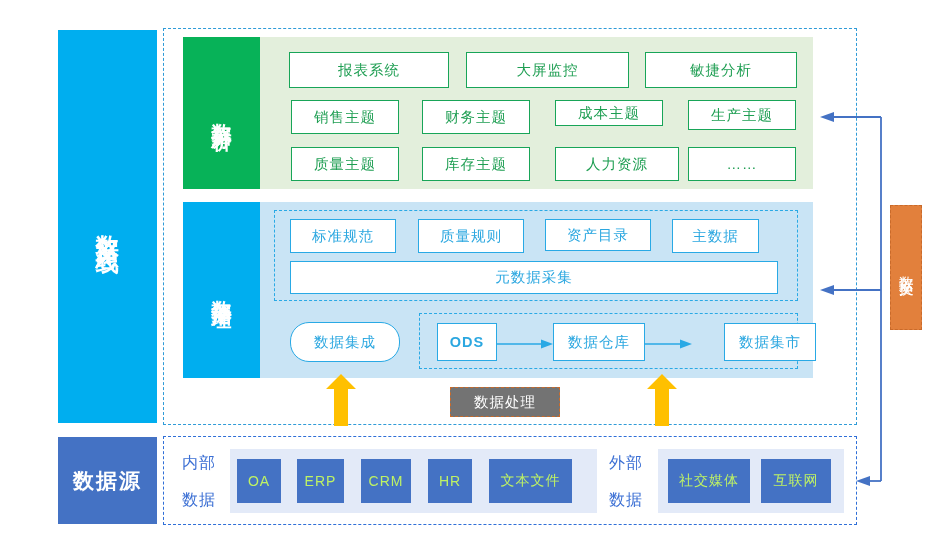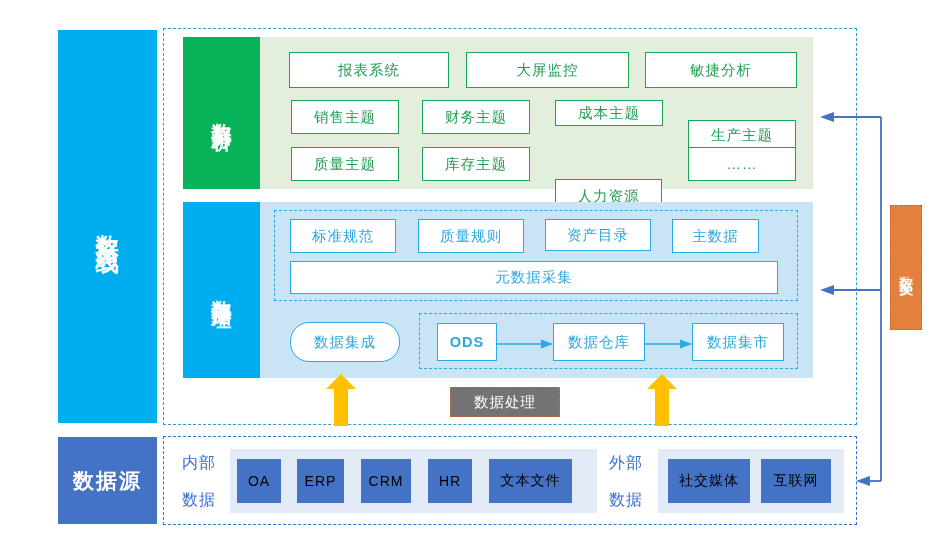--- a/index.html
+++ b/index.html
@@ -77,21 +77,21 @@
   
   #connectors{left:0;top:0;width:946px;height:554px;pointer-events:none;}
 
   
   .src-group-label{
     color:#3B6FD4;font-size:16px;line-height:1.12;text-align:center;letter-spacing:1px;
     display:flex;align-items:center;justify-content:center;gap:19px;
   }
   .src-strip{background:#E3EAF8;}
   .src-chip{
-    background:#4472C4;color:#000000;font-size:14px;letter-spacing:1px;
+    background:#4472C4;color:#bef264;font-size:14px;letter-spacing:1px;
     display:flex;align-items:center;justify-content:center;white-space:nowrap;
   }
 </style>
 </head>
 <body>
 
 <div class="abs vbar" id="data-bus">
   <span class="vtext">数据总线</span>
 </div>
 
@@ -107,25 +107,25 @@
   <span class="vtext">数据分析</span>
 </div>
 
 <div class="abs gbox" style="left:289px;top:52px;width:160px;height:36px;">报表系统</div>
 <div class="abs gbox" style="left:466px;top:52px;width:163px;height:36px;">大屏监控</div>
 <div class="abs gbox" style="left:645px;top:52px;width:152px;height:36px;">敏捷分析</div>
 
 <div class="abs gbox" style="left:291px;top:100px;width:108px;height:34px;">销售主题</div>
 <div class="abs gbox" style="left:422px;top:100px;width:108px;height:34px;">财务主题</div>
 <div class="abs gbox" style="left:555px;top:100px;width:108px;height:26px;">成本主题</div>
-<div class="abs gbox" style="left:688px;top:100px;width:108px;height:30px;margin-top:20px;">生产主题</div>
+<div class="abs gbox" style="left:688px;top:100px;width:108px;height:30px;">生产主题</div>
 
 <div class="abs gbox" style="left:291px;top:147px;width:108px;height:34px;">质量主题</div>
 <div class="abs gbox" style="left:422px;top:147px;width:108px;height:34px;">库存主题</div>
-<div class="abs gbox" style="left:555px;top:147px;width:107px;height:34px;margin-top:32px;">人力资源</div>
+<div class="abs gbox" style="left:555px;top:147px;width:124px;height:34px;">人力资源</div>
 <div class="abs gbox" style="left:688px;top:147px;width:108px;height:34px;">……</div>
 
 <div class="abs" id="gov-band"></div>
 <div class="abs vbar" id="gov-head">
   <span class="vtext">数据治理</span>
 </div>
 
 <div class="abs" id="gov-inner-dash"></div>
 
 <div class="abs bbox" style="left:290px;top:219px;width:106px;height:34px;">标准规范</div>
@@ -133,21 +133,21 @@
 <div class="abs bbox" style="left:545px;top:219px;width:106px;height:32px;">资产目录</div>
 <div class="abs bbox" style="left:672px;top:219px;width:87px;height:34px;">主数据</div>
 
 <div class="abs bbox" style="left:290px;top:261px;width:488px;height:33px;">元数据采集</div>
 
 <div class="abs bbox" style="left:290px;top:322px;width:110px;height:40px;border-radius:19px;">数据集成</div>
 
 <div class="abs" id="etl-dash"></div>
 <div class="abs bbox" style="left:437px;top:323px;width:60px;height:38px;font-weight:bold;">ODS</div>
 <div class="abs bbox" style="left:553px;top:323px;width:92px;height:38px;">数据仓库</div>
-<div class="abs bbox" style="left:692px;top:323px;width:92px;height:38px;">数据集市</div>
+<div class="abs bbox" style="left:724px;top:323px;width:92px;height:38px;">数据集市</div>
 
 <div class="abs" style="left:497px;top:336px;width:56px;height:12px;">
   <svg width="56" height="12" viewBox="0 0 56 12">
     <line x1="0" y1="6" x2="46" y2="6" stroke="#29A9E5" stroke-width="1.6"></line>
     <polygon points="56,6 44,1.5 44,10.5" fill="#29A9E5"></polygon>
   </svg>
 </div>
 <div class="abs" style="left:645px;top:336px;width:47px;height:12px;">
   <svg width="47" height="12" viewBox="0 0 47 12">
     <line x1="0" y1="6" x2="37" y2="6" stroke="#29A9E5" stroke-width="1.6"></line>

